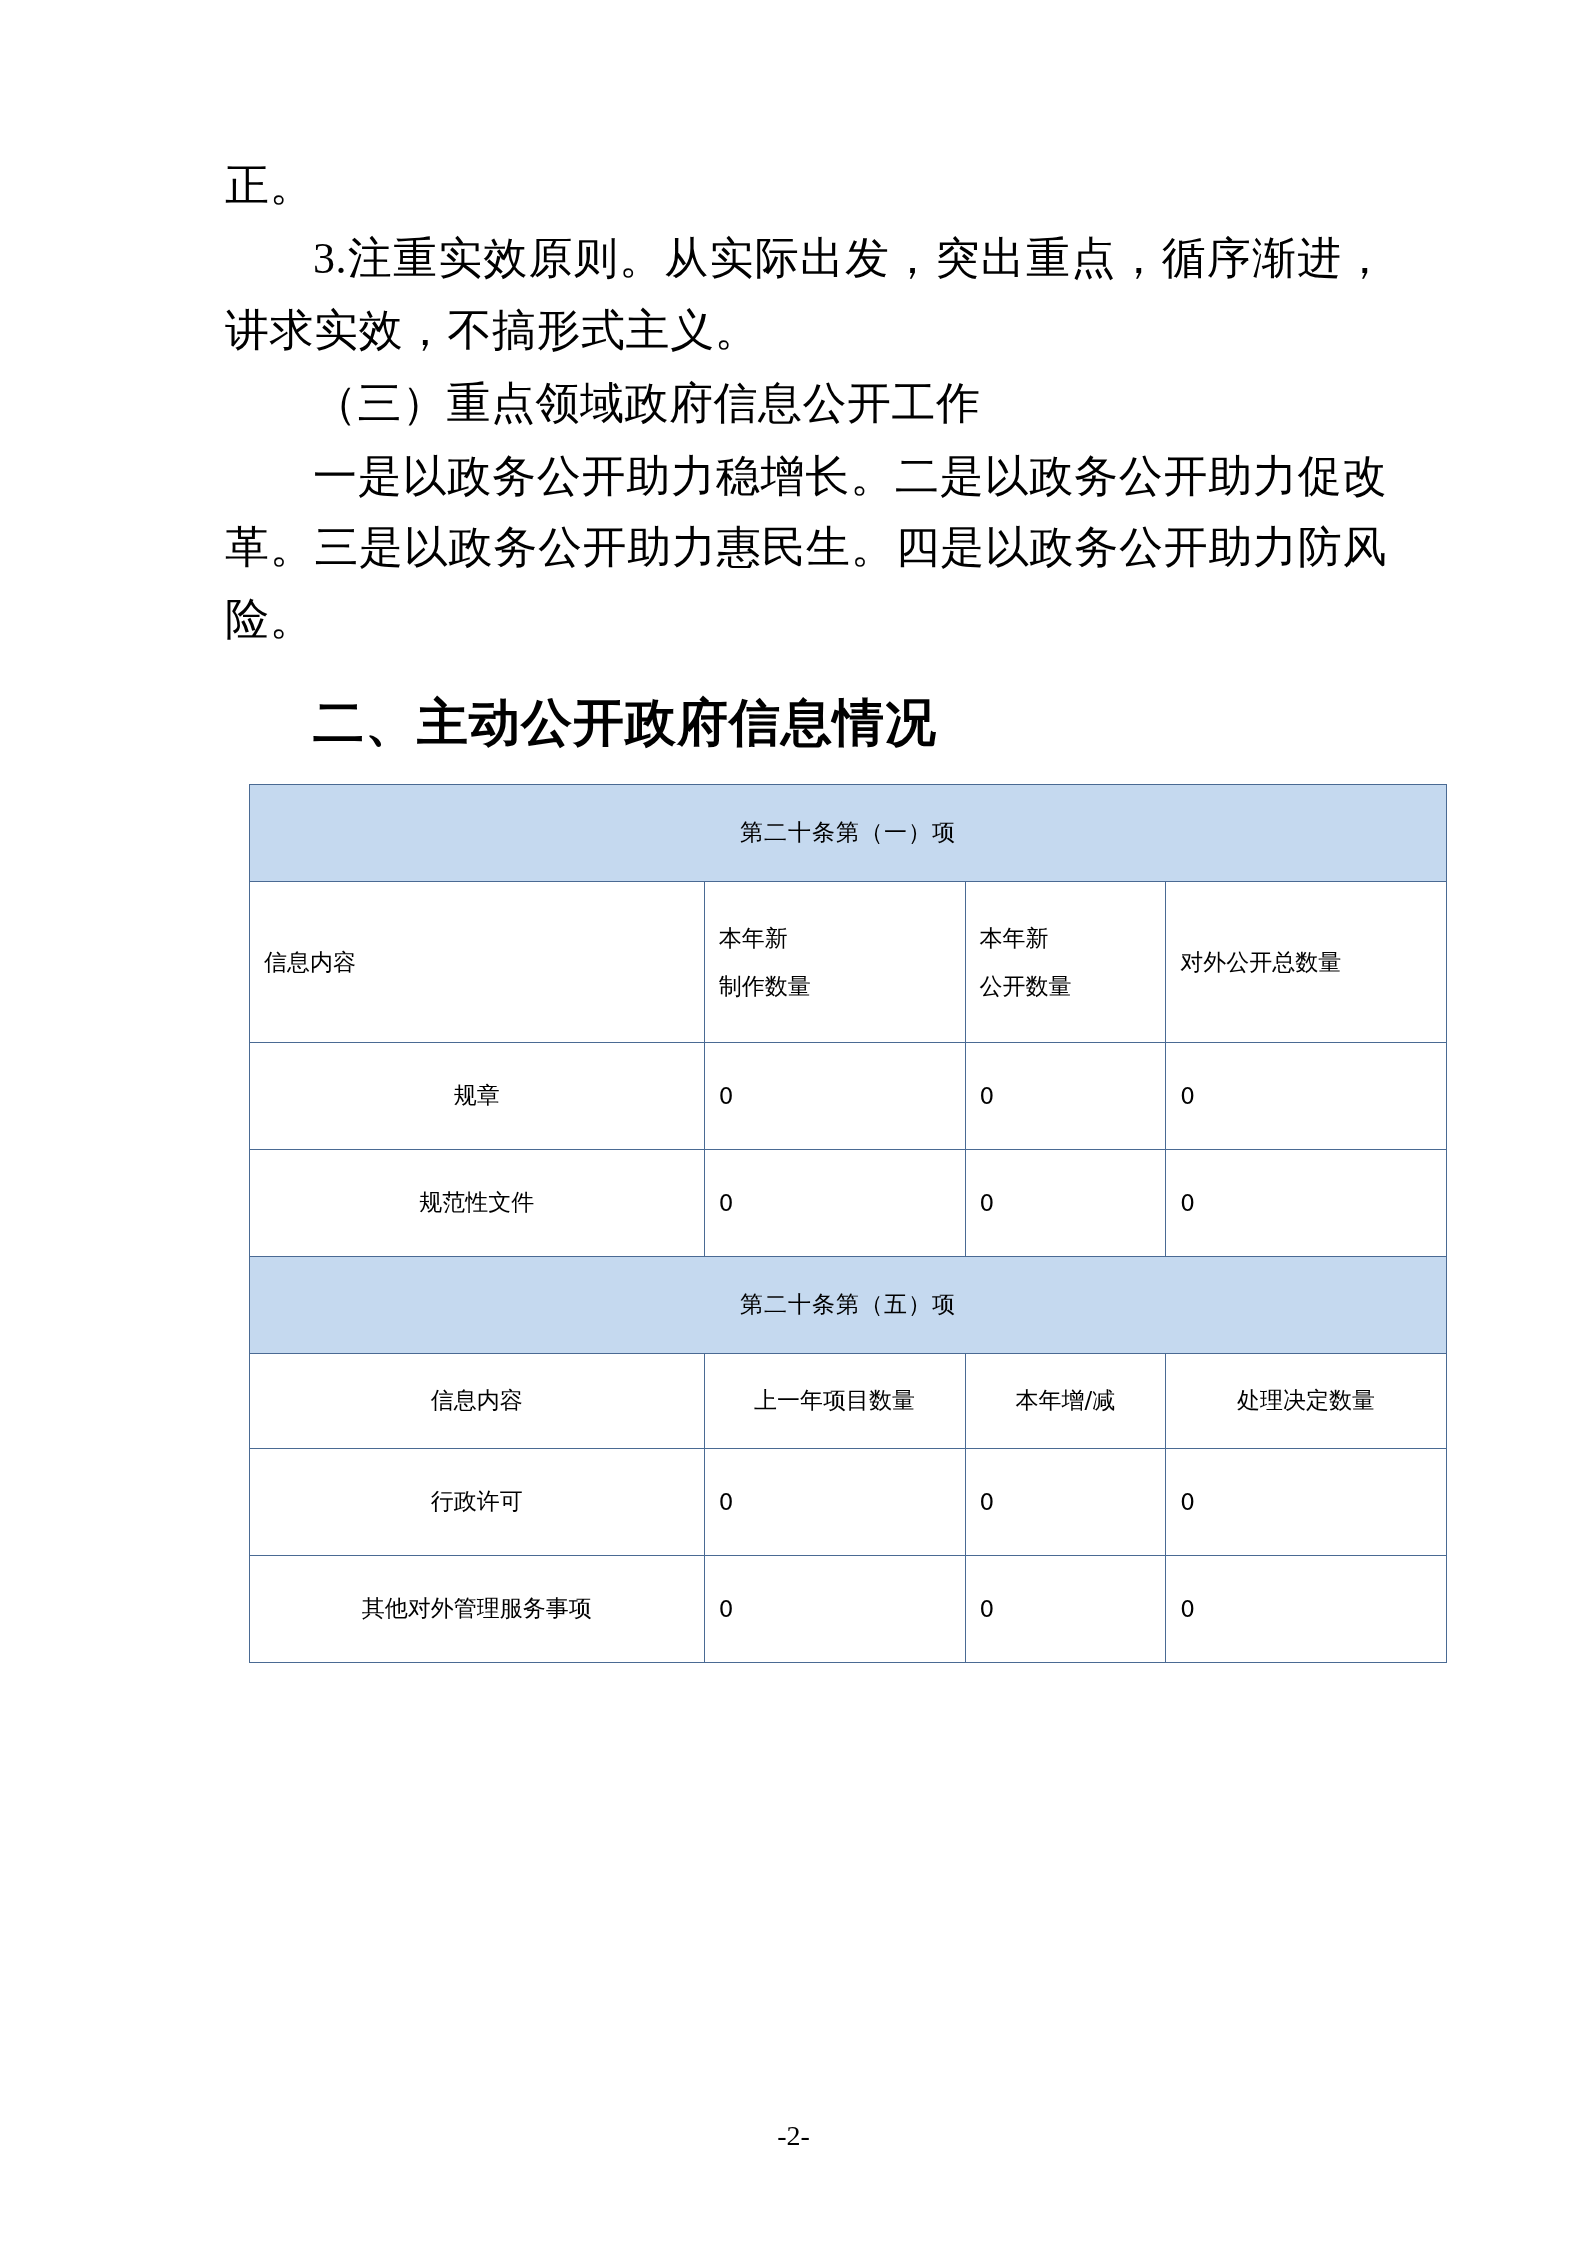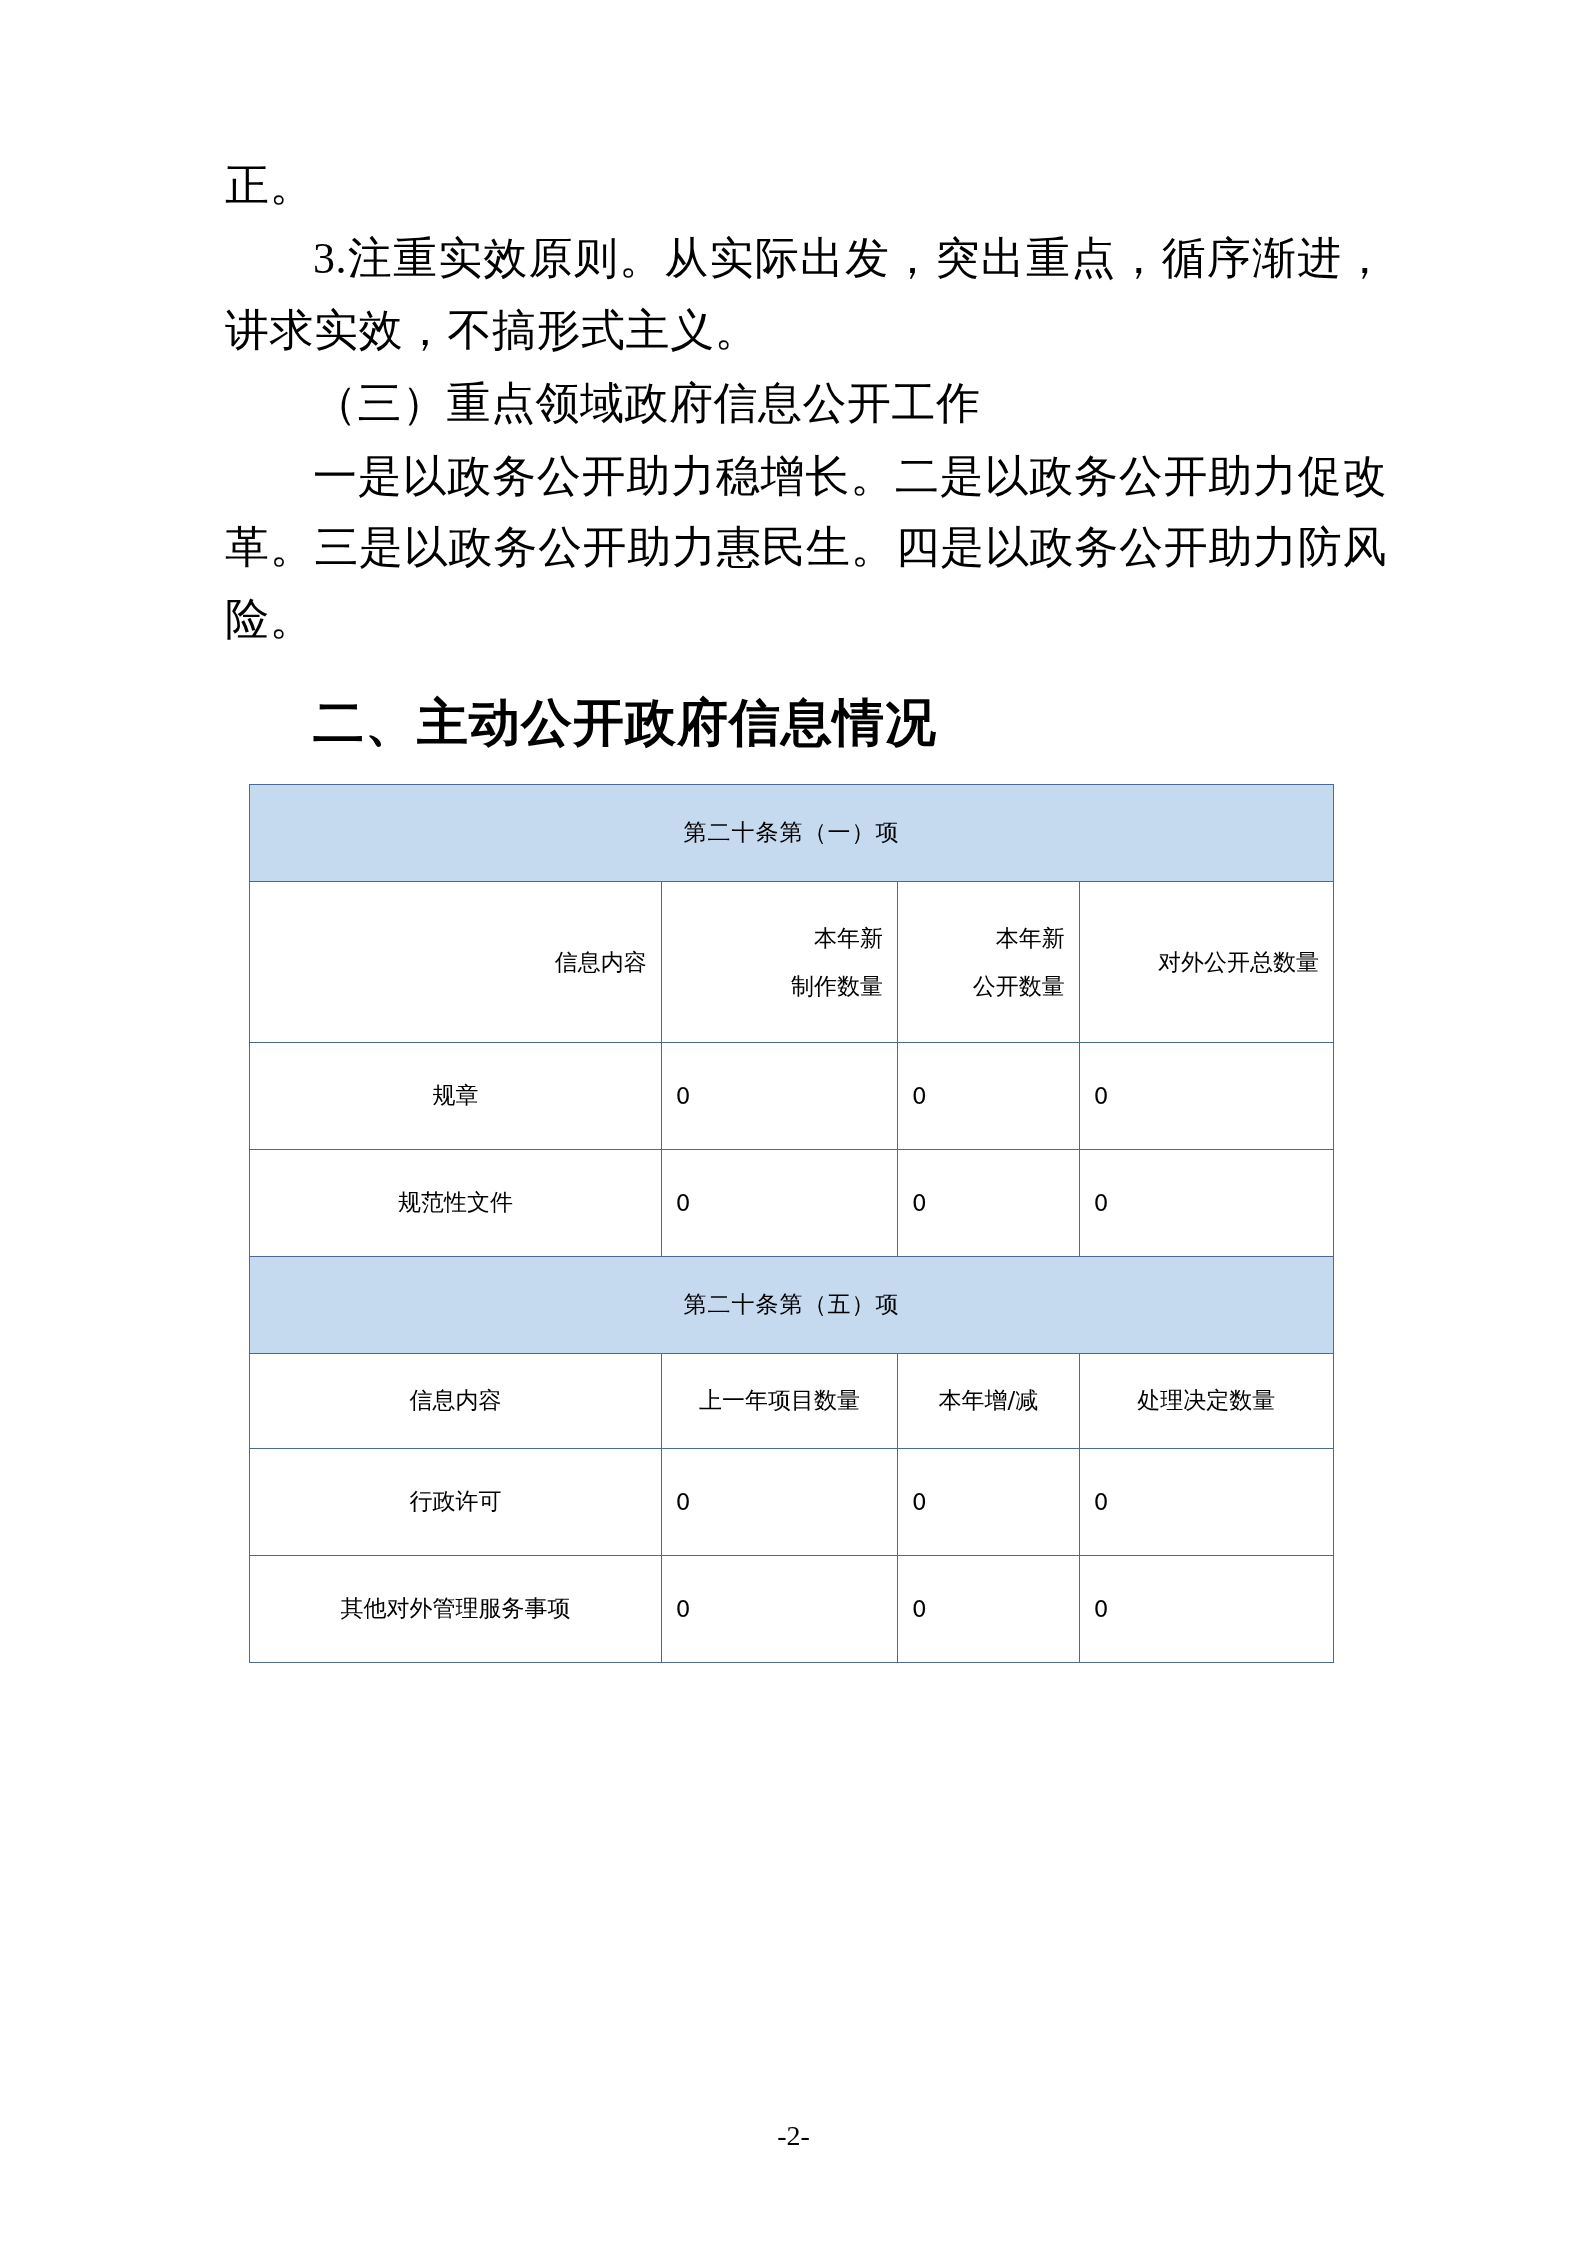--- a/index.html
+++ b/index.html
@@ -40,41 +40,41 @@
   .section-heading {
     font-size: 51px;
     font-weight: bold;
     letter-spacing: 1px;
     margin: 34px 0 26px 0;
     text-indent: 88px;
     font-family: "DejaVu Sans", "Liberation Sans", sans-serif;
   }
   table.report {
     border-collapse: collapse;
-    width: 1085px;
+    width: 1198px;
     margin-left: 24px;
     table-layout: fixed;
   }
   table.report td {
     border: 1px solid #4a6a93;
     font-size: 23px;
     font-family: "DejaVu Sans", "Liberation Sans", sans-serif;
     padding: 10px 14px;
     vertical-align: middle;
     color: #000;
   }
   td.band {
     background: #c5d9ef;
     text-align: center;
     height: 76px;
     font-size: 24px;
     letter-spacing: 1px;
   }
   td.hdr-center {
-    text-align: right;
+    text-align: left;
     height: 140px;
     line-height: 2.1;
   }
   td.hdr-center2 {
     text-align: center;
     height: 74px;
   }
   td.row-label {
     text-align: center;
     height: 86px;

